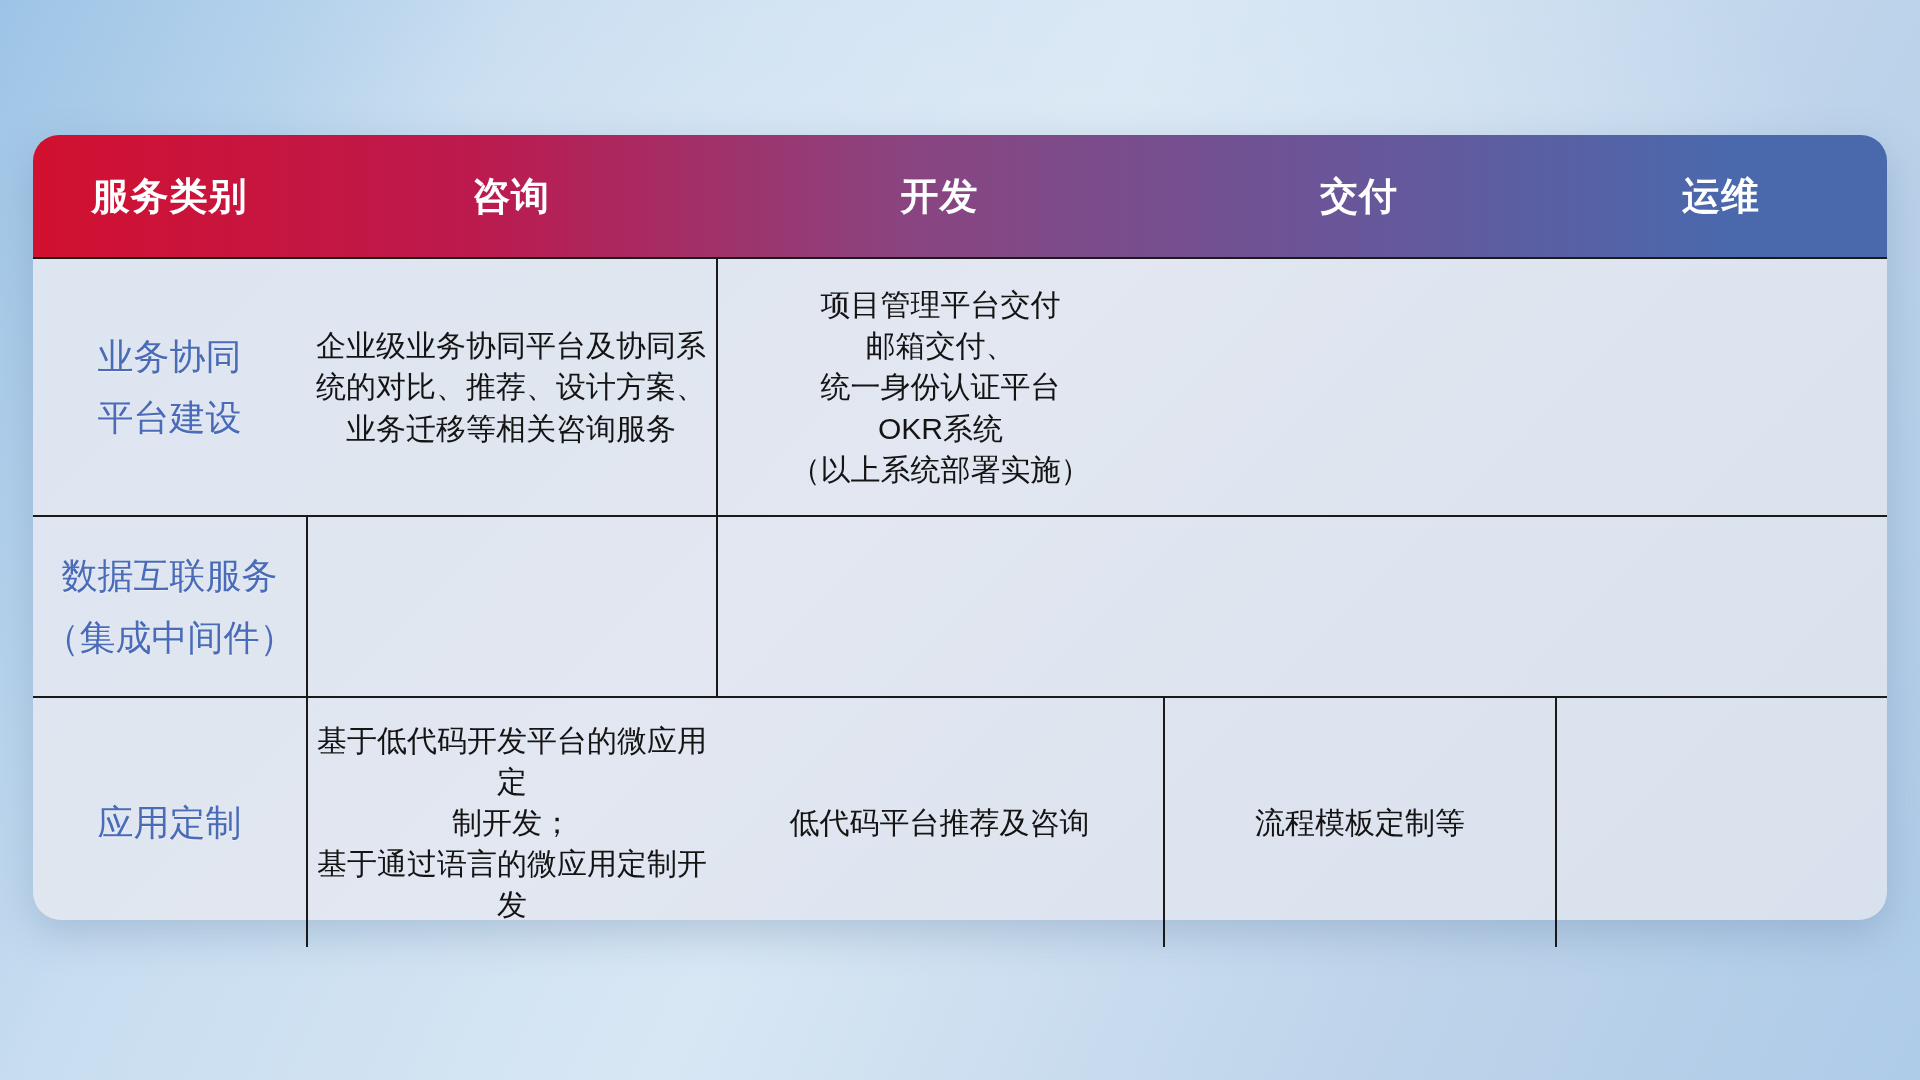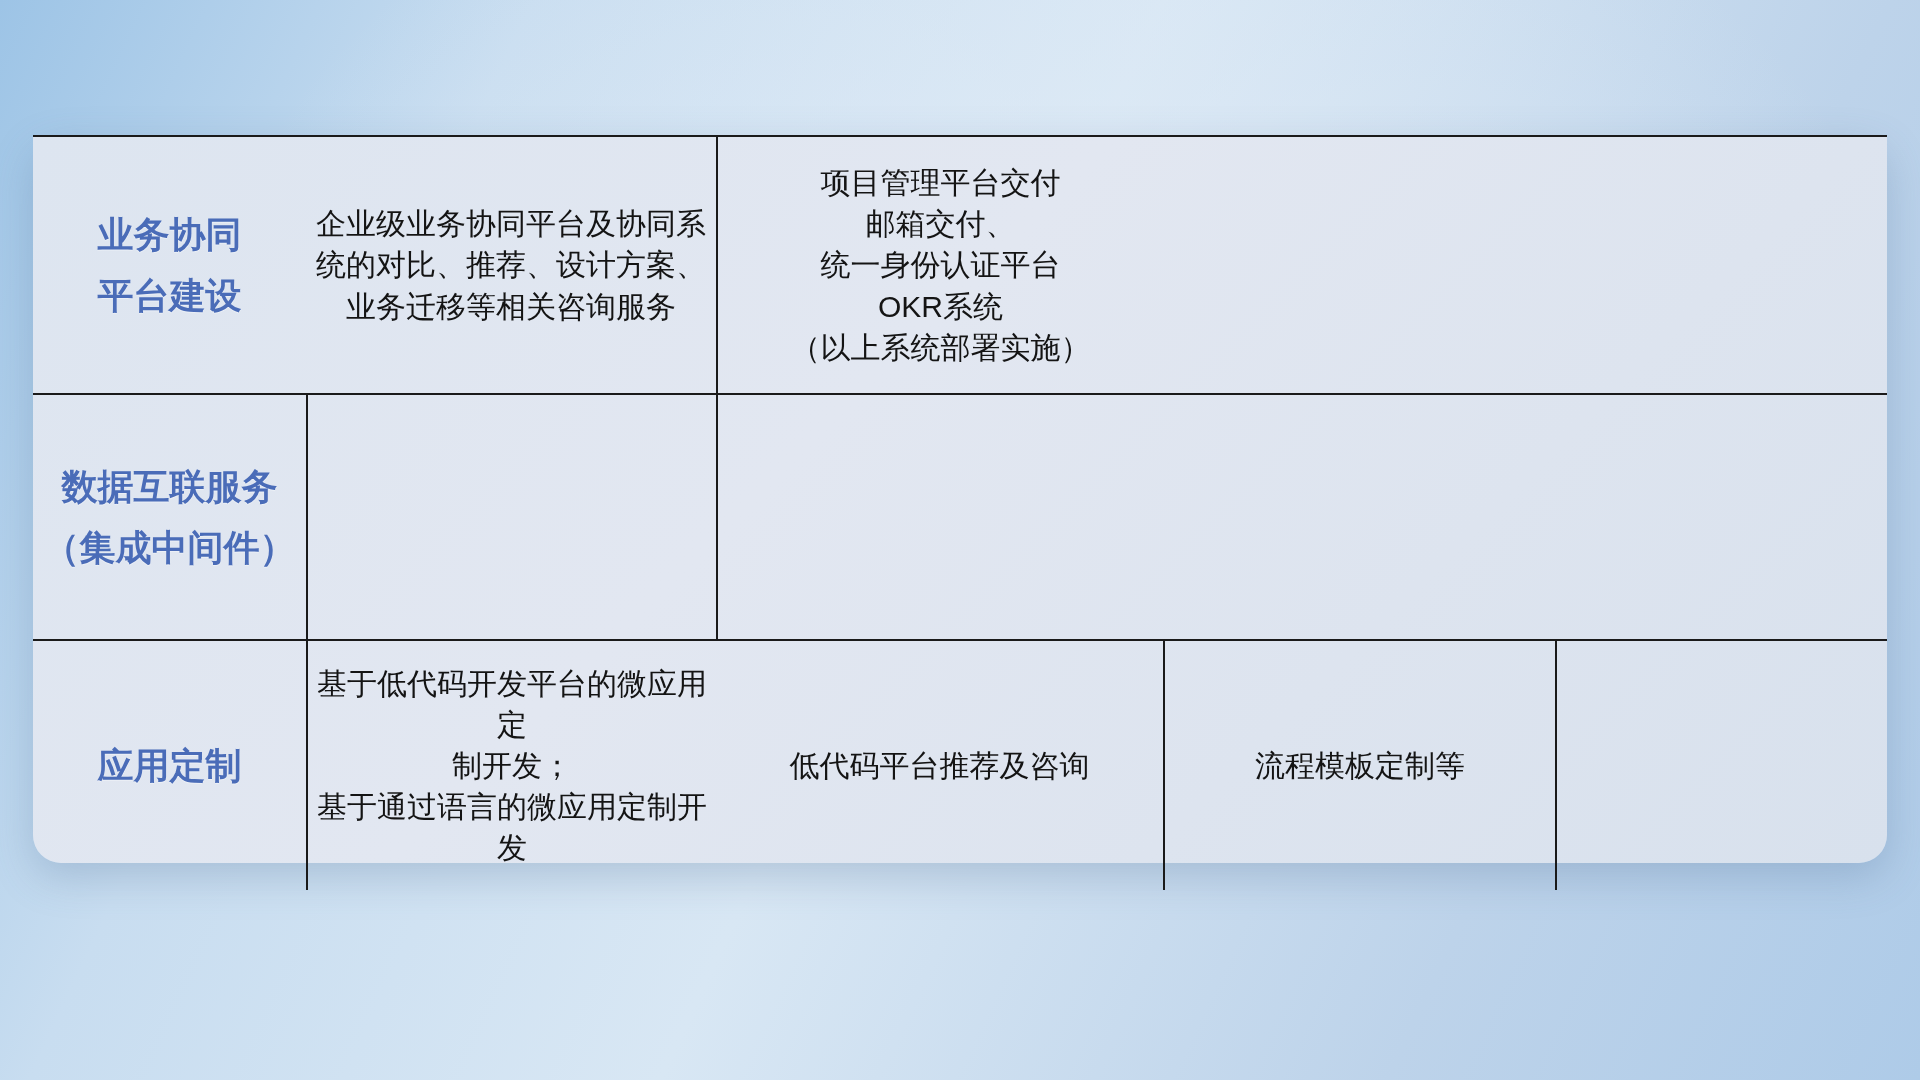--- a/index.html
+++ b/index.html
@@ -39,45 +39,52 @@
   .tbody{
     background:linear-gradient(135deg,#dde5f0 0%,#e2e7f1 42%,#d8e1ed 100%);
     border-top:2px solid var(--line);
     border-radius:0 0 28px 28px;
   }
   .row{
     display:grid;
     grid-template-columns:273px 410px 447px 392px 332px;
   }
   .row.r1{height:256px;}
-  .row.r2{height:246px;}
+  .row.r2{height:181px;}
   .row.r3{height:224px;}
   .row + .row{border-top:2px solid var(--line);}
   .cell{
     display:flex;align-items:center;justify-content:center;
     text-align:center;
     white-space:pre-line;
     color:var(--body-text);
     font-size:30px;line-height:1.37;
     padding:22px 4px;
   }
   .vline{border-left:2px solid var(--line);}
   .cat{
     color:var(--cat-color);
-    font-weight:bold;
+    font-weight:normal;
     font-size:36px;
     line-height:1.7;
     text-shadow:0 1px 1px rgba(255,255,255,.45);
   }
 </style>
 </head>
 <body>
 
 <div class="table-card">
 
+  <div class="header">
+    <div class="hcell">服务类别</div>
+    <div class="hcell">咨询</div>
+    <div class="hcell">开发</div>
+    <div class="hcell">交付</div>
+    <div class="hcell">运维</div>
+  </div>
 
   <div class="tbody">
 
     <div class="row r1">
       <div class="cell cat">业务协同
 平台建设</div>
       <div class="cell">企业级业务协同平台及协同系
 统的对比、推荐、设计方案、
 业务迁移等相关咨询服务</div>
       <div class="cell vline">项目管理平台交付

